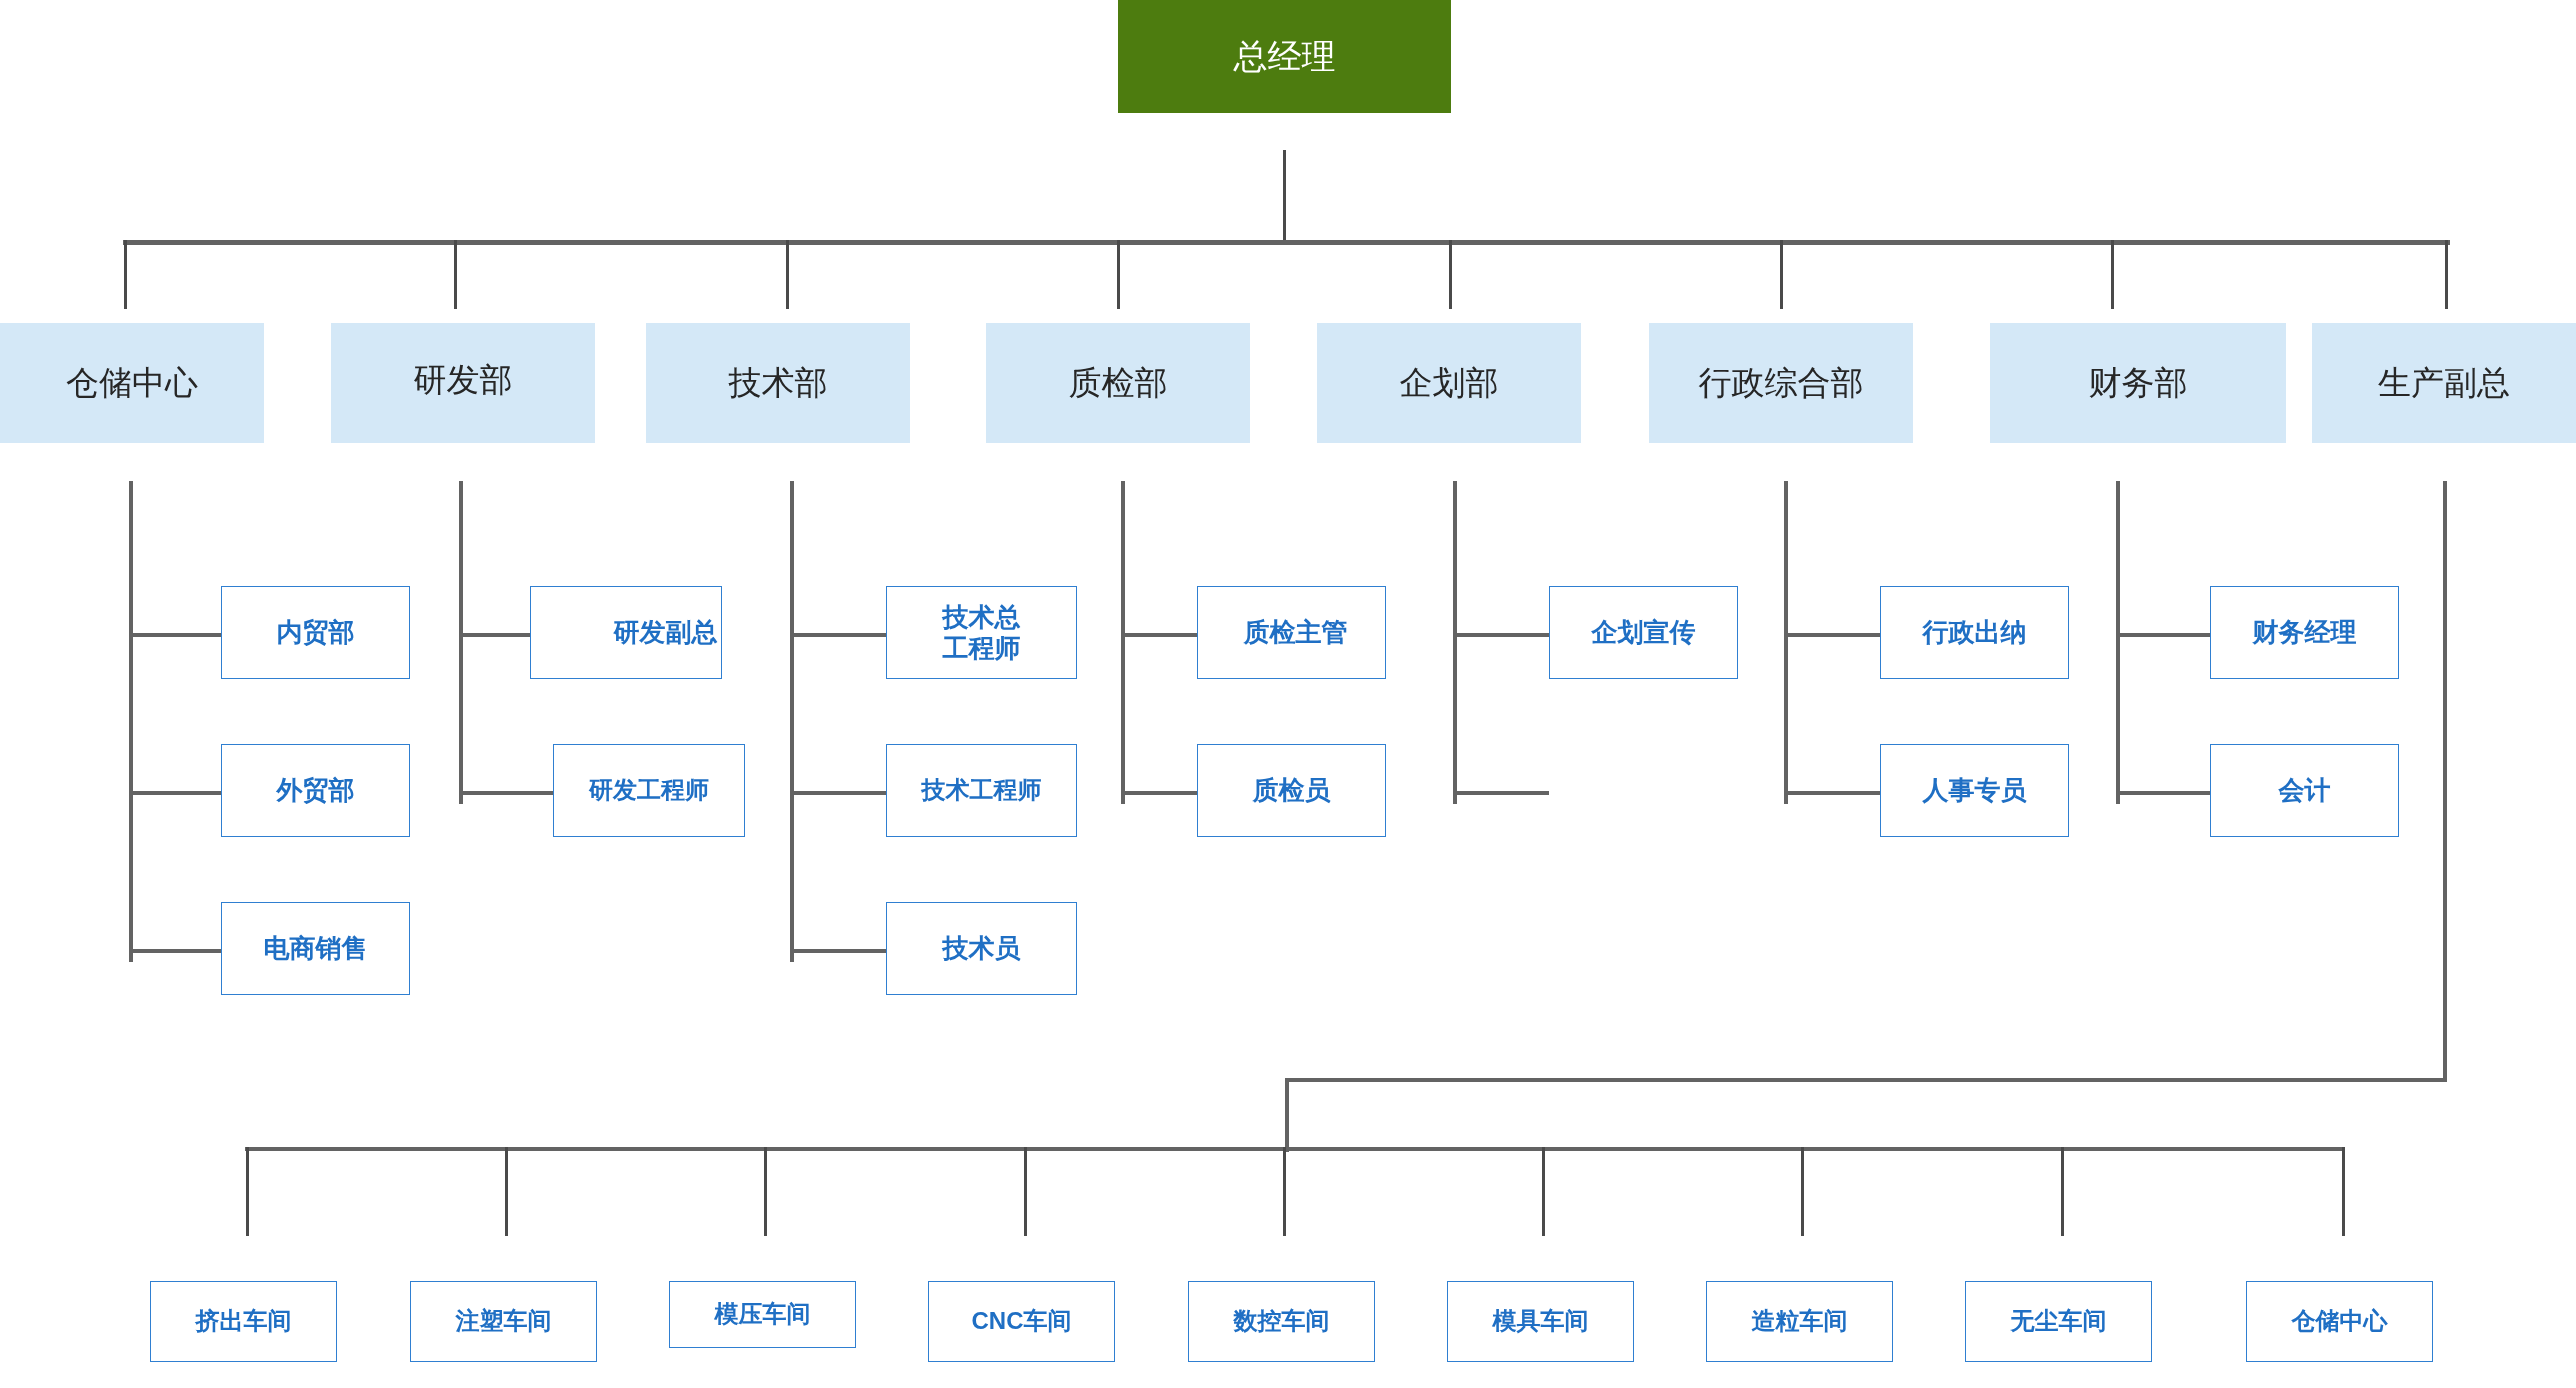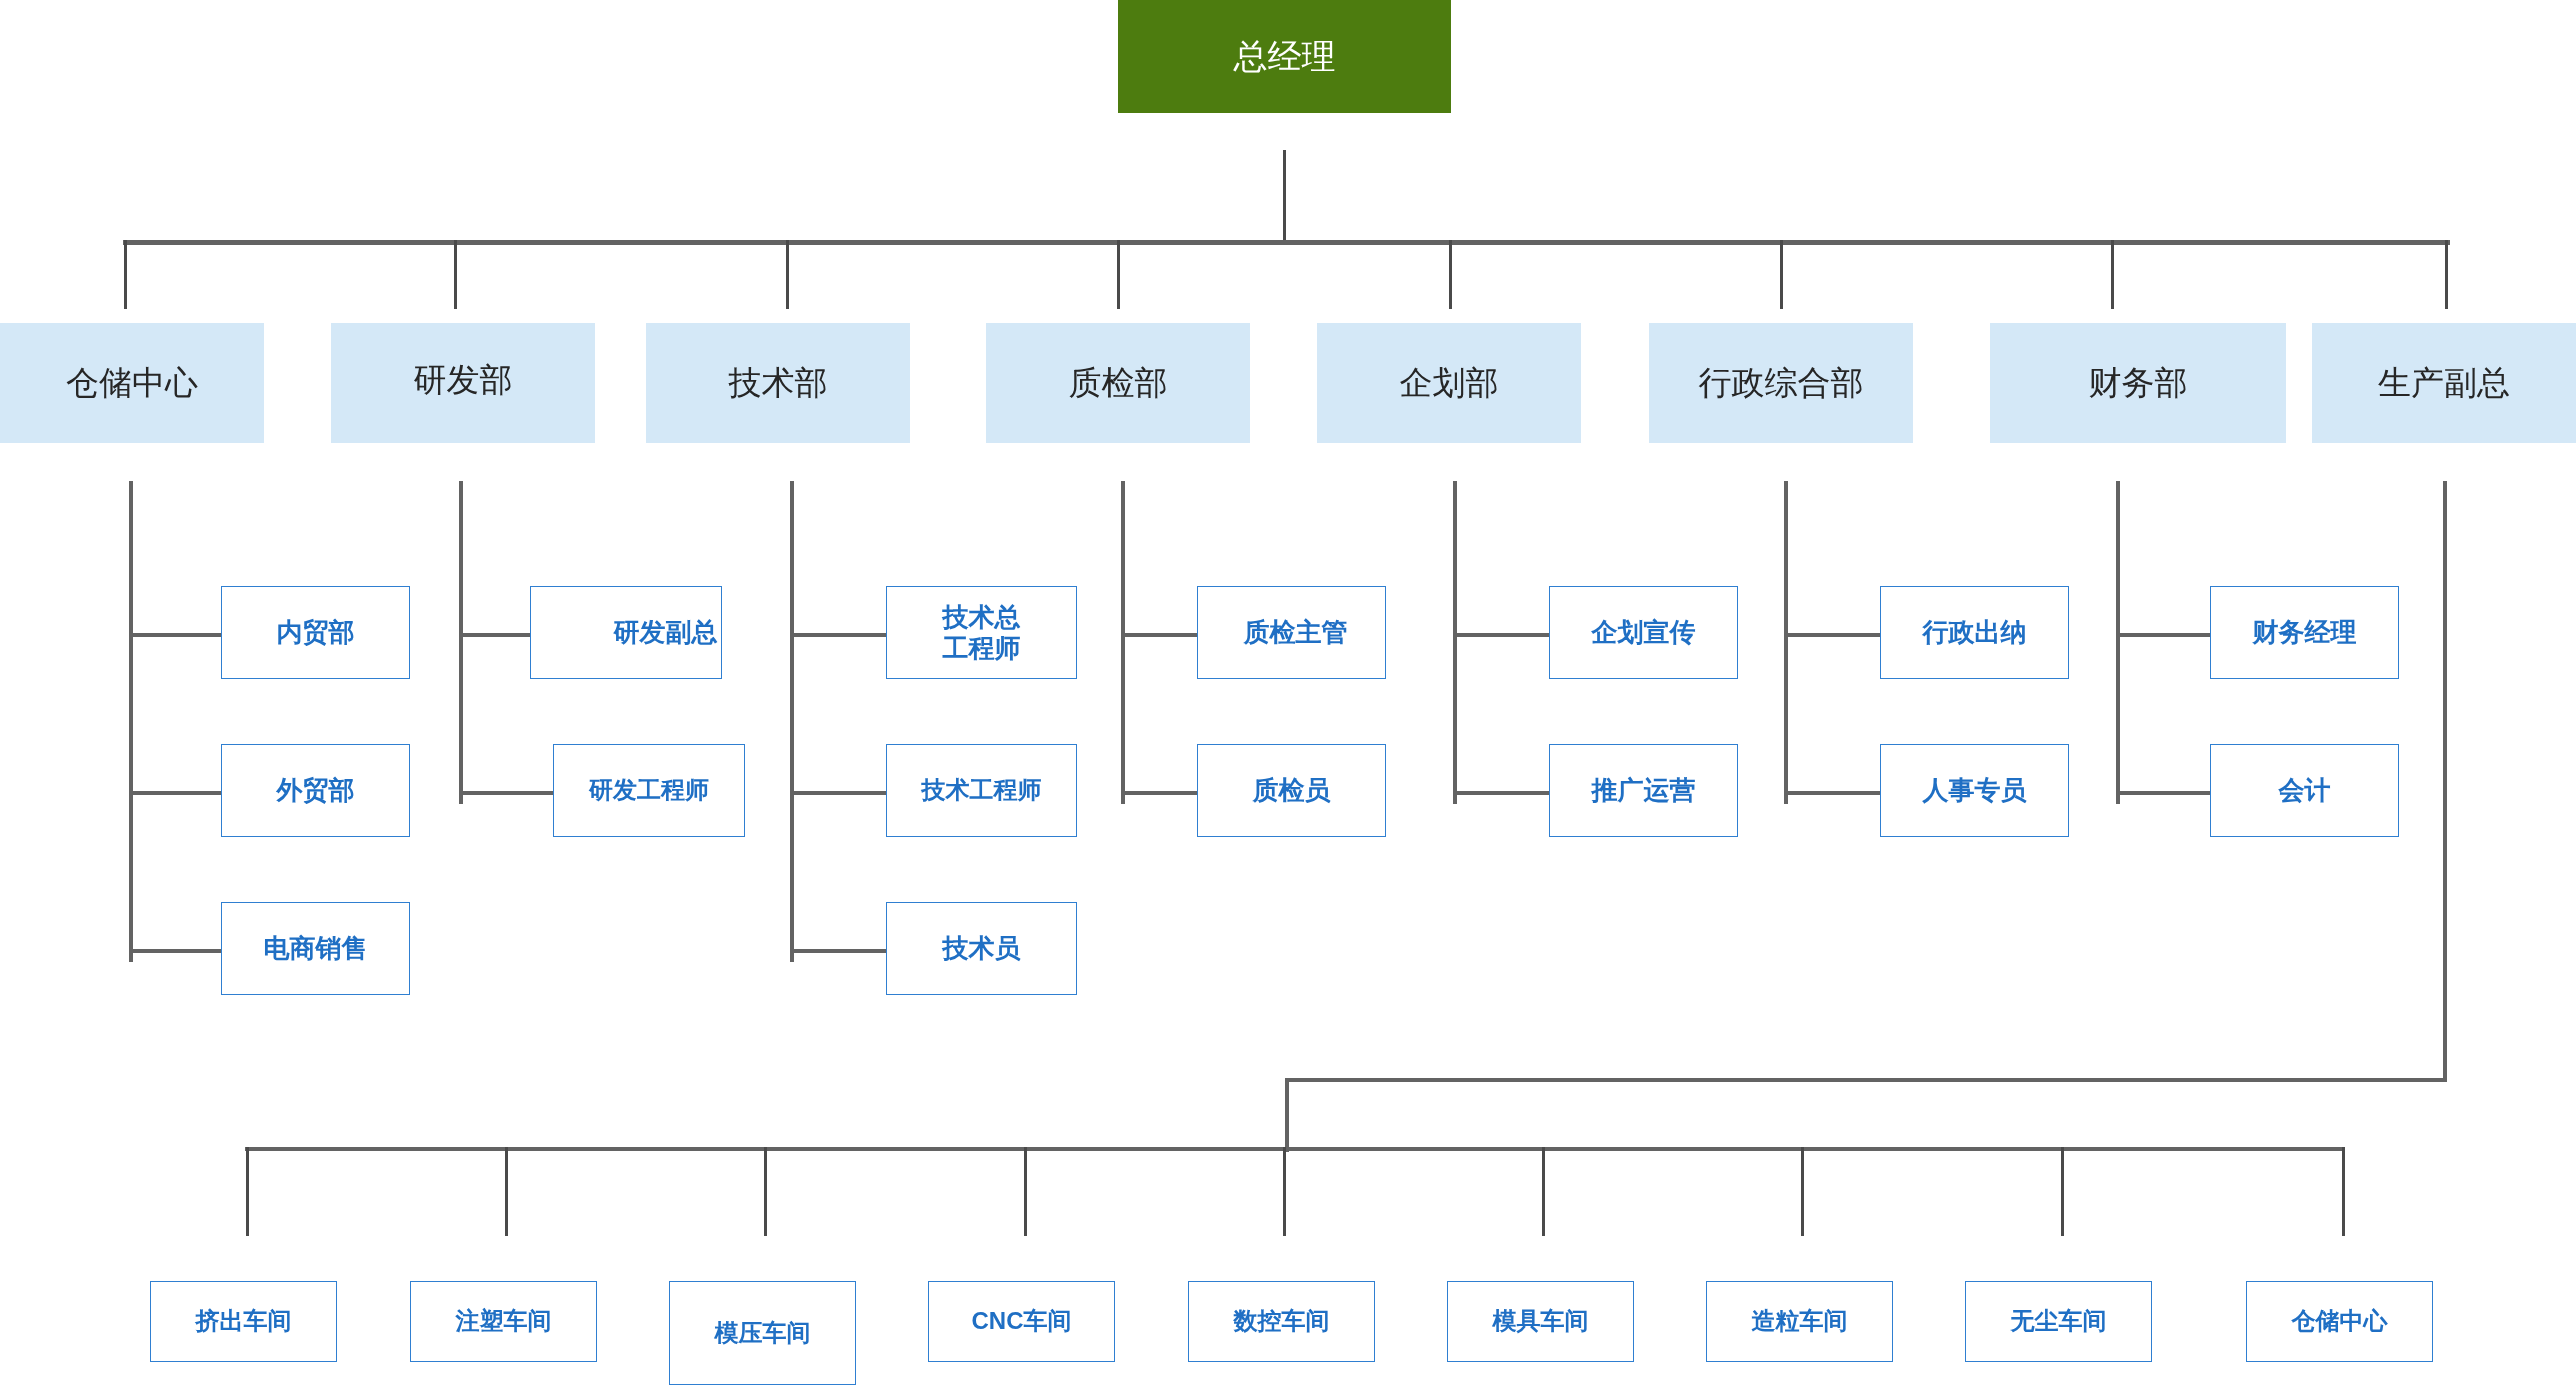--- a/index.html
+++ b/index.html
@@ -167,23 +167,20 @@
   <div class="node leaf" style="left:1197px; top:744px; width:189px; height:93px;">
     <span class="label">质检员</span>
   </div>
 
   <div class="conn v" style="left:1453px; top:481px; height:323px;"></div>
   <div class="conn h" style="left:1453px; top:633px; width:96px;"></div>
   <div class="conn h" style="left:1453px; top:791px; width:96px;"></div>
 
   <div class="node leaf" style="left:1549px; top:586px; width:189px; height:93px;">
     <span class="label">企划宣传</span>
-  </div>
-  <div class="node leaf" style="left:1549px; top:744px; width:189px; height:93px;">
-    <span class="label">推广运营</span>
   </div>
 
   <div class="conn v" style="left:1784px; top:481px; height:323px;"></div>
   <div class="conn h" style="left:1784px; top:633px; width:96px;"></div>
   <div class="conn h" style="left:1784px; top:791px; width:96px;"></div>
 
   <div class="node leaf" style="left:1880px; top:586px; width:189px; height:93px;">
     <span class="label">行政出纳</span>
   </div>
   <div class="node leaf" style="left:1880px; top:744px; width:189px; height:93px;">
@@ -218,21 +215,21 @@
   <div class="conn v thin" style="left:1801px; top:1147px; height:89px;"></div>
   <div class="conn v thin" style="left:2061px; top:1147px; height:89px;"></div>
   <div class="conn v thin" style="left:2342px; top:1147px; height:89px;"></div>
 
   <div class="node leaf small" style="left:150px;  top:1281px; width:187px; height:81px;">
     <span class="label">挤出车间</span>
   </div>
   <div class="node leaf small" style="left:410px;  top:1281px; width:187px; height:81px;">
     <span class="label">注塑车间</span>
   </div>
-  <div class="node leaf small" style="left:669px;  top:1281px; width:187px; height:104px;">
+  <div class="node leaf small" style="left:669px;  top:1281px; width:187px; height:67px;">
     <span class="label">模压车间</span>
   </div>
   <div class="node leaf small" style="left:928px; top:1281px; width:187px; height:81px;">
     <span class="label">CNC车间</span>
   </div>
   <div class="node leaf small" style="left:1188px; top:1281px; width:187px; height:81px;">
     <span class="label">数控车间</span>
   </div>
   <div class="node leaf small" style="left:1447px; top:1281px; width:187px; height:81px;">
     <span class="label">模具车间</span>

